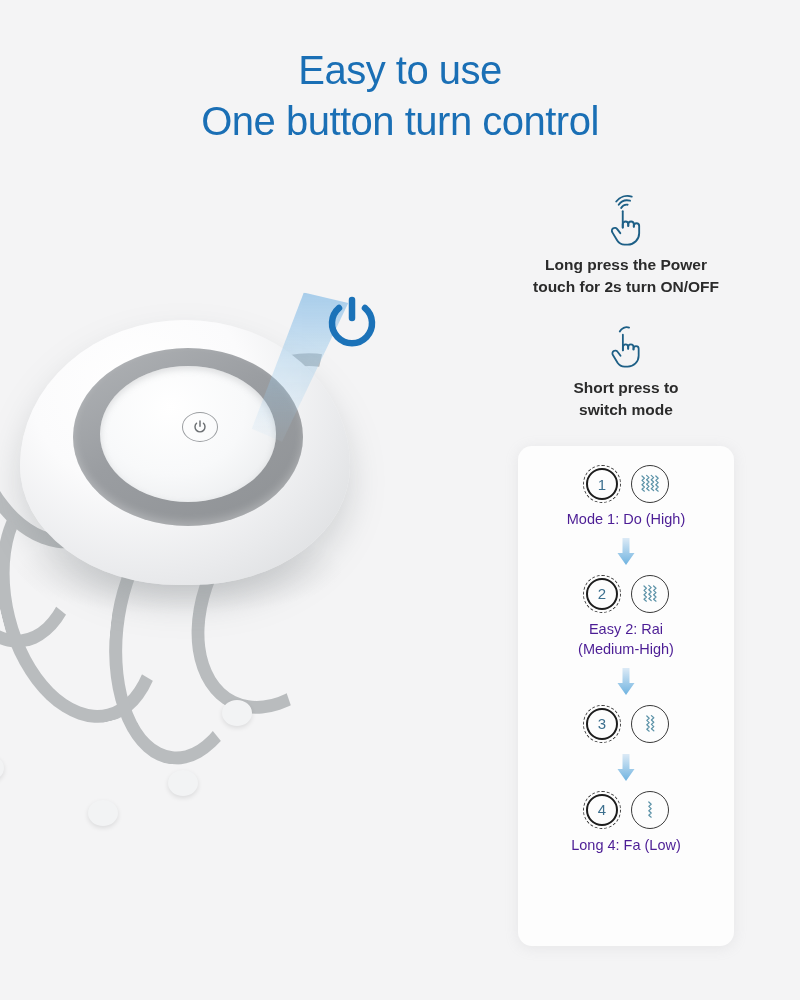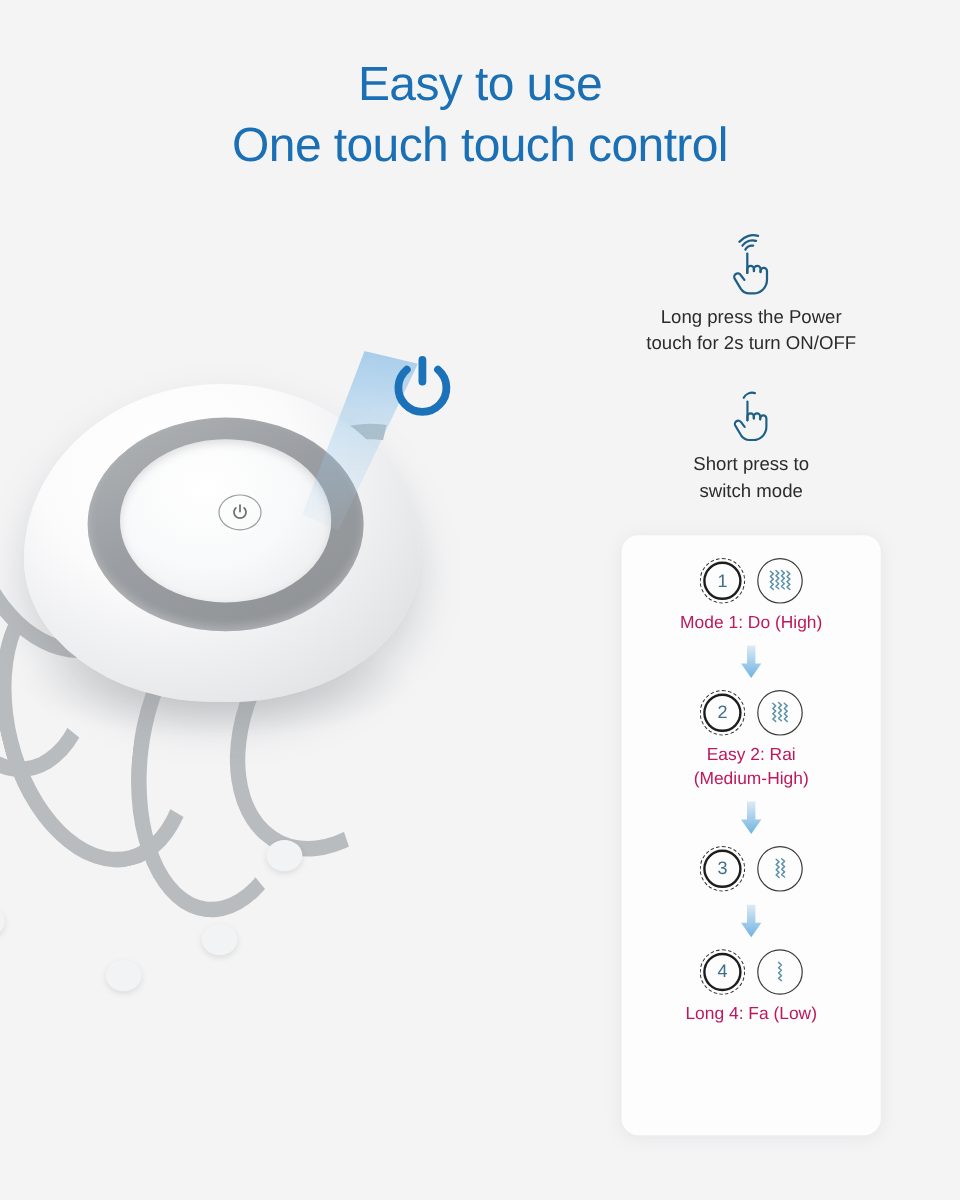--- a/index.html
+++ b/index.html
@@ -103,21 +103,21 @@
     width:64px; height:64px;
   }
 
   
   .instructions {
     position:absolute;
     left:500px; top:192px;
     width:252px;
     text-align:center;
   }
-  .instr-block { margin-bottom:16px; }
+  .instr-block { margin-bottom:16px;font-weight:bold; }
   .instr-icon { height:58px; display:flex; align-items:center; justify-content:center; }
   .instr-text {
     font-size:15.5px;
     color:#2b2b2b;
     line-height:1.45;
     margin-top:4px;
   }
 
   
   .mode-card {
@@ -159,36 +159,36 @@
   .wave-circle {
     width:38px; height:38px;
     border:1.3px solid #3a3a3a;
     border-radius:50%;
     display:flex; align-items:center; justify-content:center;
     overflow:hidden;
   }
   .wave-circle svg { width:26px; height:26px; }
   .mode-label {
     font-size:14.5px;
-    color:#be185d;
+    color:#4c1d95;
     line-height:1.42;
     margin-top:3px;
   }
   .arrow-down {
     height:40px;
     display:flex; align-items:center; justify-content:center;
   }
   .arrow-down svg { width:22px; height:30px; }
 </style>
 </head>
 <body>
 
 <div class="heading">
   <span class="line1">Easy to use</span>
-  <span class="line2">One touch touch control</span>
+  <span class="line2">One button turn control</span>
 </div>
 
 <div class="product">
 
   <div class="leg" style="left:12px; top:42px; width:150px; height:210px; transform:rotate(-22deg);"></div>
   <div class="leg" style="left:-26px; top:98px; width:150px; height:250px; transform:rotate(-6deg);"></div>
   <div class="leg" style="left:250px; top:36px; width:150px; height:200px; transform:rotate(58deg);"></div>
 
   <div class="dome-shadow"></div>
 

